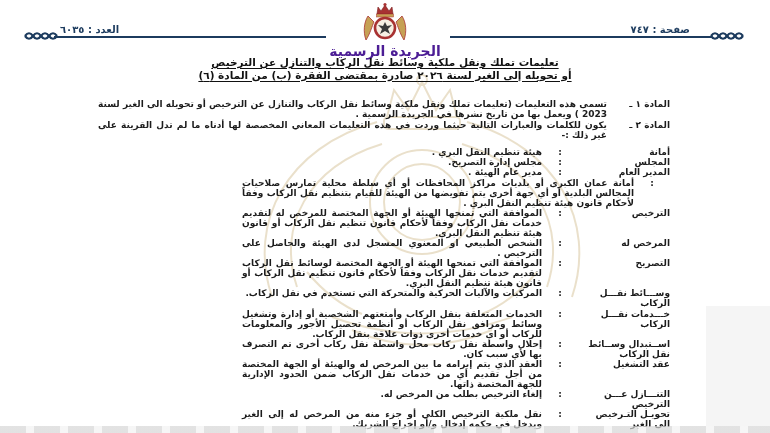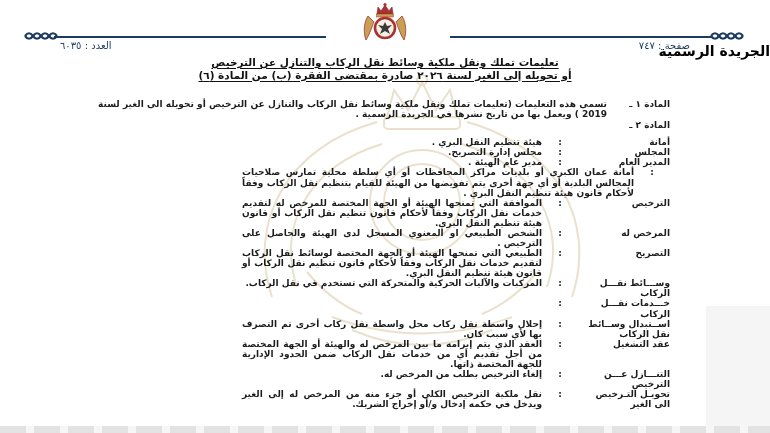--- a/index.html
+++ b/index.html
@@ -3,33 +3,33 @@
 <meta charset="utf-8">
 <style>
   * { margin:0; padding:0; box-sizing:border-box; }
   html,body { background:#ffffff; }
   .page {
     position:relative; width:770px; height:433px; background:#ffffff;
     font-family:"DejaVu Sans", sans-serif; direction:rtl; overflow:hidden;
     color:#1a1a1a;
   }
   
-  .hdr-label { position:absolute; top:24px; font-size:10px; font-weight:normal; color:#1c3b5e; white-space:nowrap;margin-top:16px; }
+  .hdr-label { position:absolute; top:24px; font-size:10px; font-weight:bold; color:#1c3b5e; white-space:nowrap; }
   .hdr-label.page-no  { right:80px; }
   .hdr-label.issue-no { left:60px; }
   .hdr-line { position:absolute; top:36px; height:2px; background:#1c3b5e; }
   .hdr-line.right { right:58px; width:262px; }
   .hdr-line.left  { left:54px;  width:272px; }
   .braid { position:absolute; top:30px; }
   .braid.right { right:26px; }
   .braid.left  { left:24px; transform:scaleX(-1); }
   .emblem { position:absolute; top:2px; left:360px; }
   .gazette-name {
-    position:absolute; top:43px; left:0; right:0; text-align:right;
-    font-size:14px; font-weight:bold; color:#000000; letter-spacing:1px;
+    position:absolute; top:43px; left:0; right:0; text-align:center;
+    font-size:14px; font-weight:bold; color:#4c1d95; letter-spacing:1px;
   }
   
   .title-block { position:absolute; top:56px; left:90px; right:90px; text-align:center; }
   .title-line {
     font-size:10.5px; font-weight:bold; line-height:12.5px; color:#111;
     text-decoration:underline; text-underline-offset:2px;
   }
   
   .body-block { position:absolute; top:99px; right:100px; width:572px; font-size:9px; line-height:1.12; font-weight:bold; color:#1c1c1c; }
   .article { display:flex; gap:5px; margin-bottom:1px; }
@@ -95,25 +95,26 @@
 
   <div class="title-block">
     <div class="title-line">تعليمات تملك ونقل ملكية وسائط نقل الركاب والتنازل عن الترخيص</div>
     <div class="title-line">أو تحويله إلى الغير لسنة ٢٠٢٦ صادرة بمقتضى الفقرة (ب) من المادة (٦)</div>
   </div>
 
   <div class="body-block">
 
     <div class="article">
       <span class="article-label">المادة ١ ـ</span>
-      <span class="article-text">تسمى هذه التعليمات (تعليمات تملك ونقل ملكية وسائط نقل الركاب والتنازل عن الترخيص أو تحويله الى الغير لسنة 2019 ) ويعمل بها من تاريخ نشرها في الجريدة الرسمية .</span>
+      <span class="article-text">تسمى هذه التعليمات (تعليمات تملك ونقل ملكية وسائط نقل الركاب والتنازل عن الترخيص أو تحويله الى الغير لسنة 2023 ) ويعمل بها من تاريخ نشرها في الجريدة الرسمية .</span>
     </div>
 
     <div class="article">
       <span class="article-label">المادة ٢ ـ</span>
+      <span class="article-text">يكون للكلمات والعبارات التالية حيثما وردت في هذه التعليمات المعاني المخصصة لها أدناه ما لم تدل القرينة على غير ذلك :-</span>
     </div>
 
     <div class="defs">
 
       <div class="def-row">
         <span class="def-term">أمانة</span>
         <span class="def-colon">:</span>
         <span class="def-text">هيئة تنظيم النقل البري .</span>
       </div>
 
@@ -142,32 +143,33 @@
 
       <div class="def-row">
         <span class="def-term">المرخص له</span>
         <span class="def-colon">:</span>
         <span class="def-text">الشخص الطبيعي او المعنوي المسجل لدى الهيئة والحاصل على الترخيص .</span>
       </div>
 
       <div class="def-row">
         <span class="def-term">التصريح</span>
         <span class="def-colon">:</span>
-        <span class="def-text">الطبيعي التي تمنحها الهيئة أو الجهة المختصة لوسائط نقل الركاب لتقديم خدمات نقل الركاب وفقاً لأحكام قانون تنظيم نقل الركاب أو قانون هيئة تنظيم النقل البري.</span>
+        <span class="def-text">الموافقة التي تمنحها الهيئة أو الجهة المختصة لوسائط نقل الركاب لتقديم خدمات نقل الركاب وفقاً لأحكام قانون تنظيم نقل الركاب أو قانون هيئة تنظيم النقل البري.</span>
       </div>
 
       <div class="def-row">
         <span class="def-term">وســـائط نقـــل الركاب</span>
         <span class="def-colon">:</span>
         <span class="def-text">المركبات والآليات الحركية والمتحركة التي تستخدم في نقل الركاب.</span>
       </div>
 
       <div class="def-row">
         <span class="def-term">خـــدمات نقـــل الركاب</span>
         <span class="def-colon">:</span>
+        <span class="def-text">الخدمات المتعلقة بنقل الركاب وأمتعتهم الشخصية أو إدارة وتشغيل وسائط ومرافق نقل الركاب أو أنظمة تحصيل الأجور والمعلومات للركاب أو اي خدمات أخرى ذوات علاقة بنقل الركاب.</span>
       </div>
 
       <div class="def-row">
         <span class="def-term">اســتبدال وســائط نقل الركاب</span>
         <span class="def-colon">:</span>
         <span class="def-text">إحلال واسطة نقل ركاب محل واسطة نقل ركاب أخرى تم التصرف بها لأي سبب كان.</span>
       </div>
 
       <div class="def-row">
         <span class="def-term">عقد التشغيل</span>

